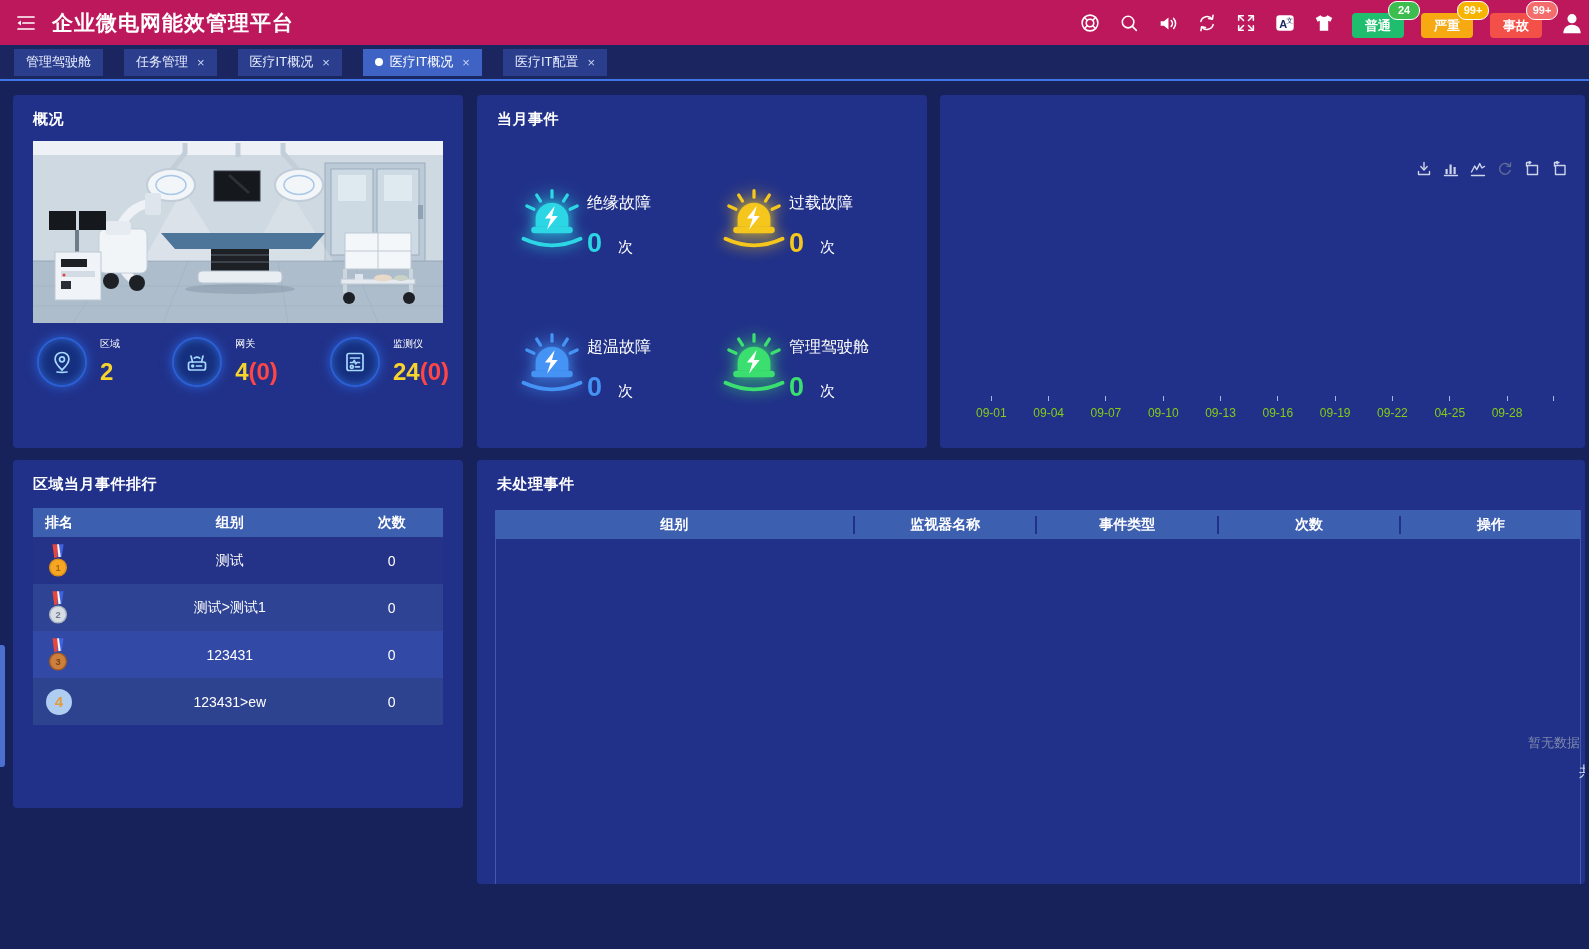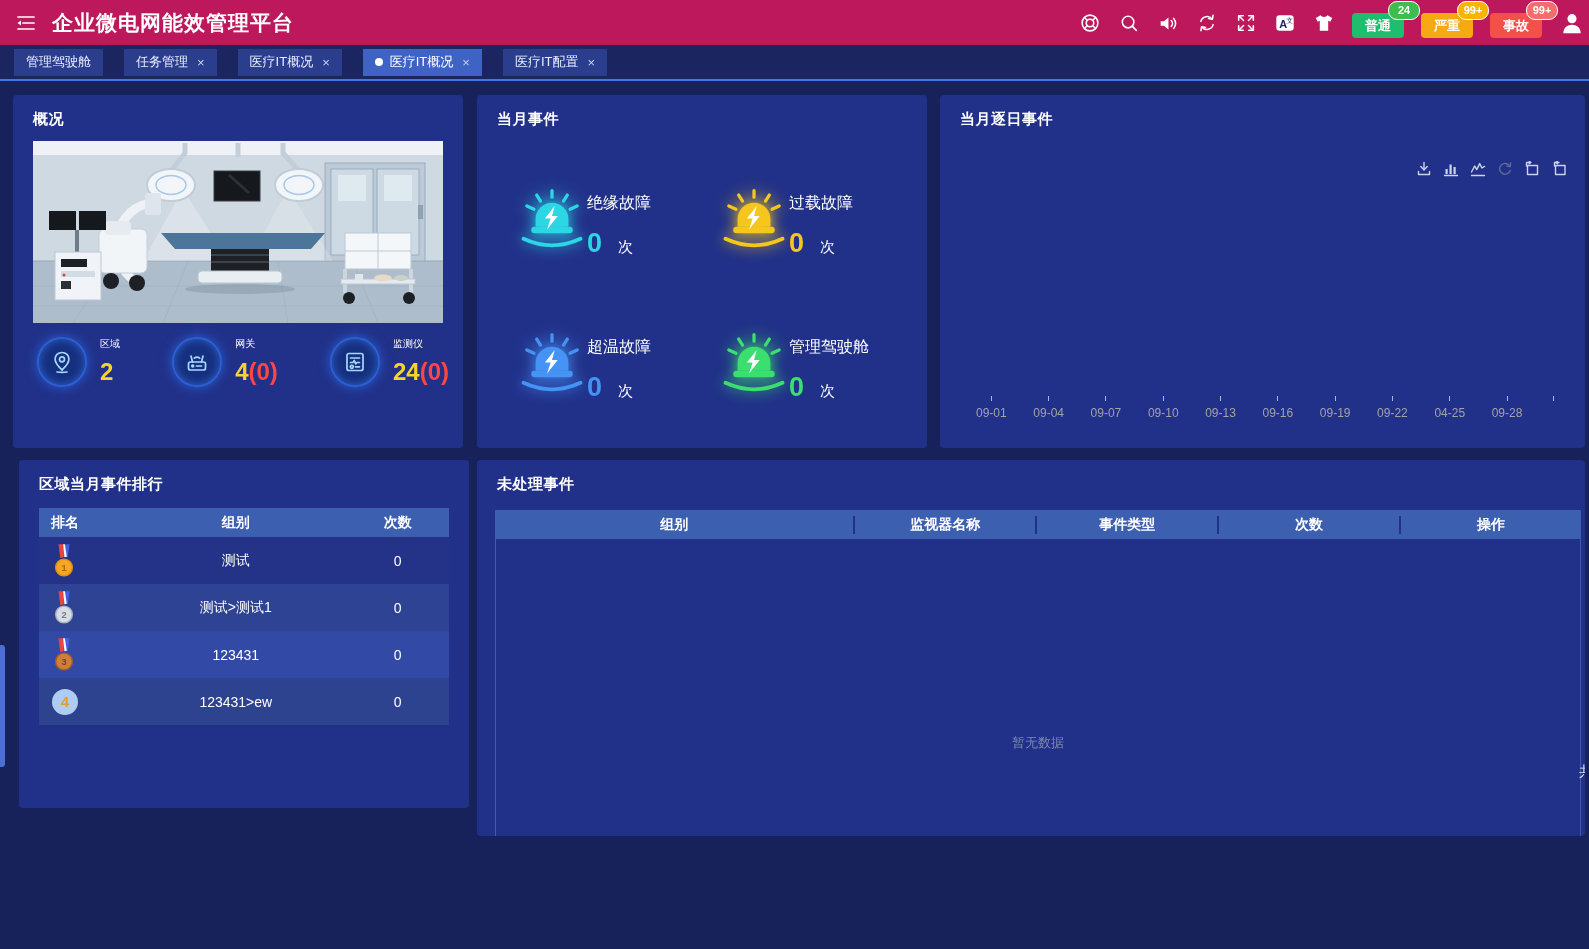--- a/index.html
+++ b/index.html
@@ -36,22 +36,22 @@
   .tab.active{background:#3e63c4;color:#fff;}
   .tab .dot{width:8px;height:8px;border-radius:50%;background:#fff;}
   .tab .x{font-size:13px;color:#c6d2f5;cursor:pointer;padding-left:2px;}
 
   
   .panel{position:absolute;background:#213189;border-radius:4px;box-sizing:border-box;overflow:hidden;}
   .p-title{font-size:15px;font-weight:bold;color:#fff;padding:15px 20px 0 20px;letter-spacing:.5px;}
   .panel-overview{left:13px;top:95px;width:450px;height:353px;}
   .panel-events{left:477px;top:95px;width:450px;height:353px;}
   .panel-daily{left:940px;top:95px;width:645px;height:353px;}
-  .panel-rank{left:19px;top:460px;width:450px;height:348px;}
-  .panel-pending{left:477px;top:460px;width:1108px;height:376px;}
+  .panel-rank{left:13px;top:460px;width:450px;height:348px;}
+  .panel-pending{left:477px;top:460px;width:1108px;height:424px;}
 
   
   .illus{position:absolute;left:20px;top:46px;width:410px;height:182px;background:#cdd7e0;}
   .stats{position:absolute;left:24px;right:14px;top:242px;display:flex;justify-content:space-between;}
   .stat{display:flex;align-items:flex-start;}
   .stat-circle{width:46px;height:46px;border-radius:50%;border:2px solid #2b5fd3;background:#16307f;
                box-shadow:0 0 12px rgba(43,105,225,.85), inset 0 0 9px rgba(55,120,235,.7);
                display:flex;align-items:center;justify-content:center;color:#a5d8ff;flex:0 0 auto;}
   .stat-txt{margin-left:13px;}
   .stat-label{font-size:10px;color:#fff;margin-top:0;}
@@ -69,21 +69,21 @@
   .ev-unit{font-size:15px;color:#fff;}
   .c0{color:#2cd6e4;}.c1{color:#f5c71d;}.c2{color:#4593f5;}.c3{color:#3bdf6f;}
 
   
   .chart-toolbar{position:absolute;top:66px;right:18px;display:flex;gap:11px;}
   .cti{width:16px;height:16px;cursor:pointer;}
   .chart-plot{position:absolute;left:36px;right:26px;top:100px;bottom:60px;}
   .axis{position:absolute;left:36px;right:26px;bottom:28px;display:flex;justify-content:space-between;}
   .ax{text-align:center;min-width:10px;}
   .tickmark{width:1px;height:5px;background:#aab6dd;margin:0 auto 5px auto;}
-  .axlab{font-size:12px;color:#a3a3a3;white-space:nowrap;}
+  .axlab{font-size:12px;color:#84cc16;white-space:nowrap;}
 
   
   .rk-table{margin:14px 20px 0 20px;}
   .rk-head{display:flex;background:#3d5fb0;height:29px;align-items:center;font-size:14px;font-weight:bold;}
   .rk-row{display:flex;align-items:center;height:47px;font-size:14px;}
   .rk-c1{width:21%;padding-left:12px;box-sizing:border-box;display:flex;align-items:center;}
   .rk-c2{width:54%;text-align:center;}
   .rk-c3{width:25%;text-align:center;}
   .rk-r0{background:#243387;}.rk-r1{background:#2e4394;}.rk-r2{background:#3349a6;}.rk-r3{background:#2e4390;}
   .medal{width:26px;height:34px;}
@@ -95,21 +95,21 @@
            font-size:15px;font-weight:bold;display:flex;align-items:center;justify-content:center;margin-left:1px;}
 
   
   .pd-table{margin:16px 4px 0 18px;}
   .pd-head{display:flex;background:#3d5fb0;height:29px;align-items:center;font-size:14px;font-weight:bold;}
   .pd-hc{text-align:center;box-sizing:border-box;}
   .pd-hc + .pd-hc{border-left:2px solid #213189;}
   .pd-w1{width:33%;}.pd-w2{width:16.75%;}.pd-w3{width:16.75%;}.pd-w4{width:16.75%;}.pd-w5{width:16.75%;}
   .pd-body{position:relative;height:388px;border-left:1px solid rgba(110,140,215,.45);
            border-right:1px solid rgba(110,140,215,.45);}
-  .empty-text{position:absolute;left:0;right:0;top:195px;text-align:center;font-size:13px;color:#7f89ad;}
+  .empty-text{position:absolute;left:0;right:0;top:195px;text-align:right;font-size:13px;color:#7f89ad;}
   .pag-clip{position:absolute;right:-8px;top:303px;font-size:14px;color:#dfe6f8;}
 
   .left-sliver{position:absolute;left:0;top:645px;width:5px;height:122px;background:#4c6fd0;
                border-radius:0 3px 3px 0;cursor:pointer;}
   svg .st{fill:none;stroke:#fff;stroke-width:1.7;stroke-linecap:round;stroke-linejoin:round;}
   svg .stg{fill:none;stroke:#ccd3ea;stroke-width:1.4;stroke-linecap:round;stroke-linejoin:round;}
   svg .std{fill:none;stroke:#5f6a95;stroke-width:1.4;stroke-linecap:round;stroke-linejoin:round;}
 </style>
 </head>
 <body>
@@ -428,21 +428,20 @@
             <span class="ev-cnt c3">0</span>
             <span class="ev-unit">次</span>
           </div>
         </div>
       </div>
 
     </div>
   </div>
 
   <div class="panel panel-daily">
-    <div class="p-title">当月逐日事件</div>
 
     <div class="chart-toolbar">
       <svg class="cti" viewBox="0 0 16 16">
         <line class="stg" x1="8" y1="1.5" x2="8" y2="8.5"></line>
         <polyline class="stg" points="4.8,5.5 8,9 11.2,5.5"></polyline>
         <path class="stg" d="M2.5 10.5 v3 h11 v-3"></path>
       </svg>
       <svg class="cti" viewBox="0 0 16 16">
         <rect x="2.5" y="8" width="2.2" height="5" fill="#ccd3ea"></rect>
         <rect x="6.5" y="3.5" width="2.2" height="9.5" fill="#ccd3ea"></rect>

